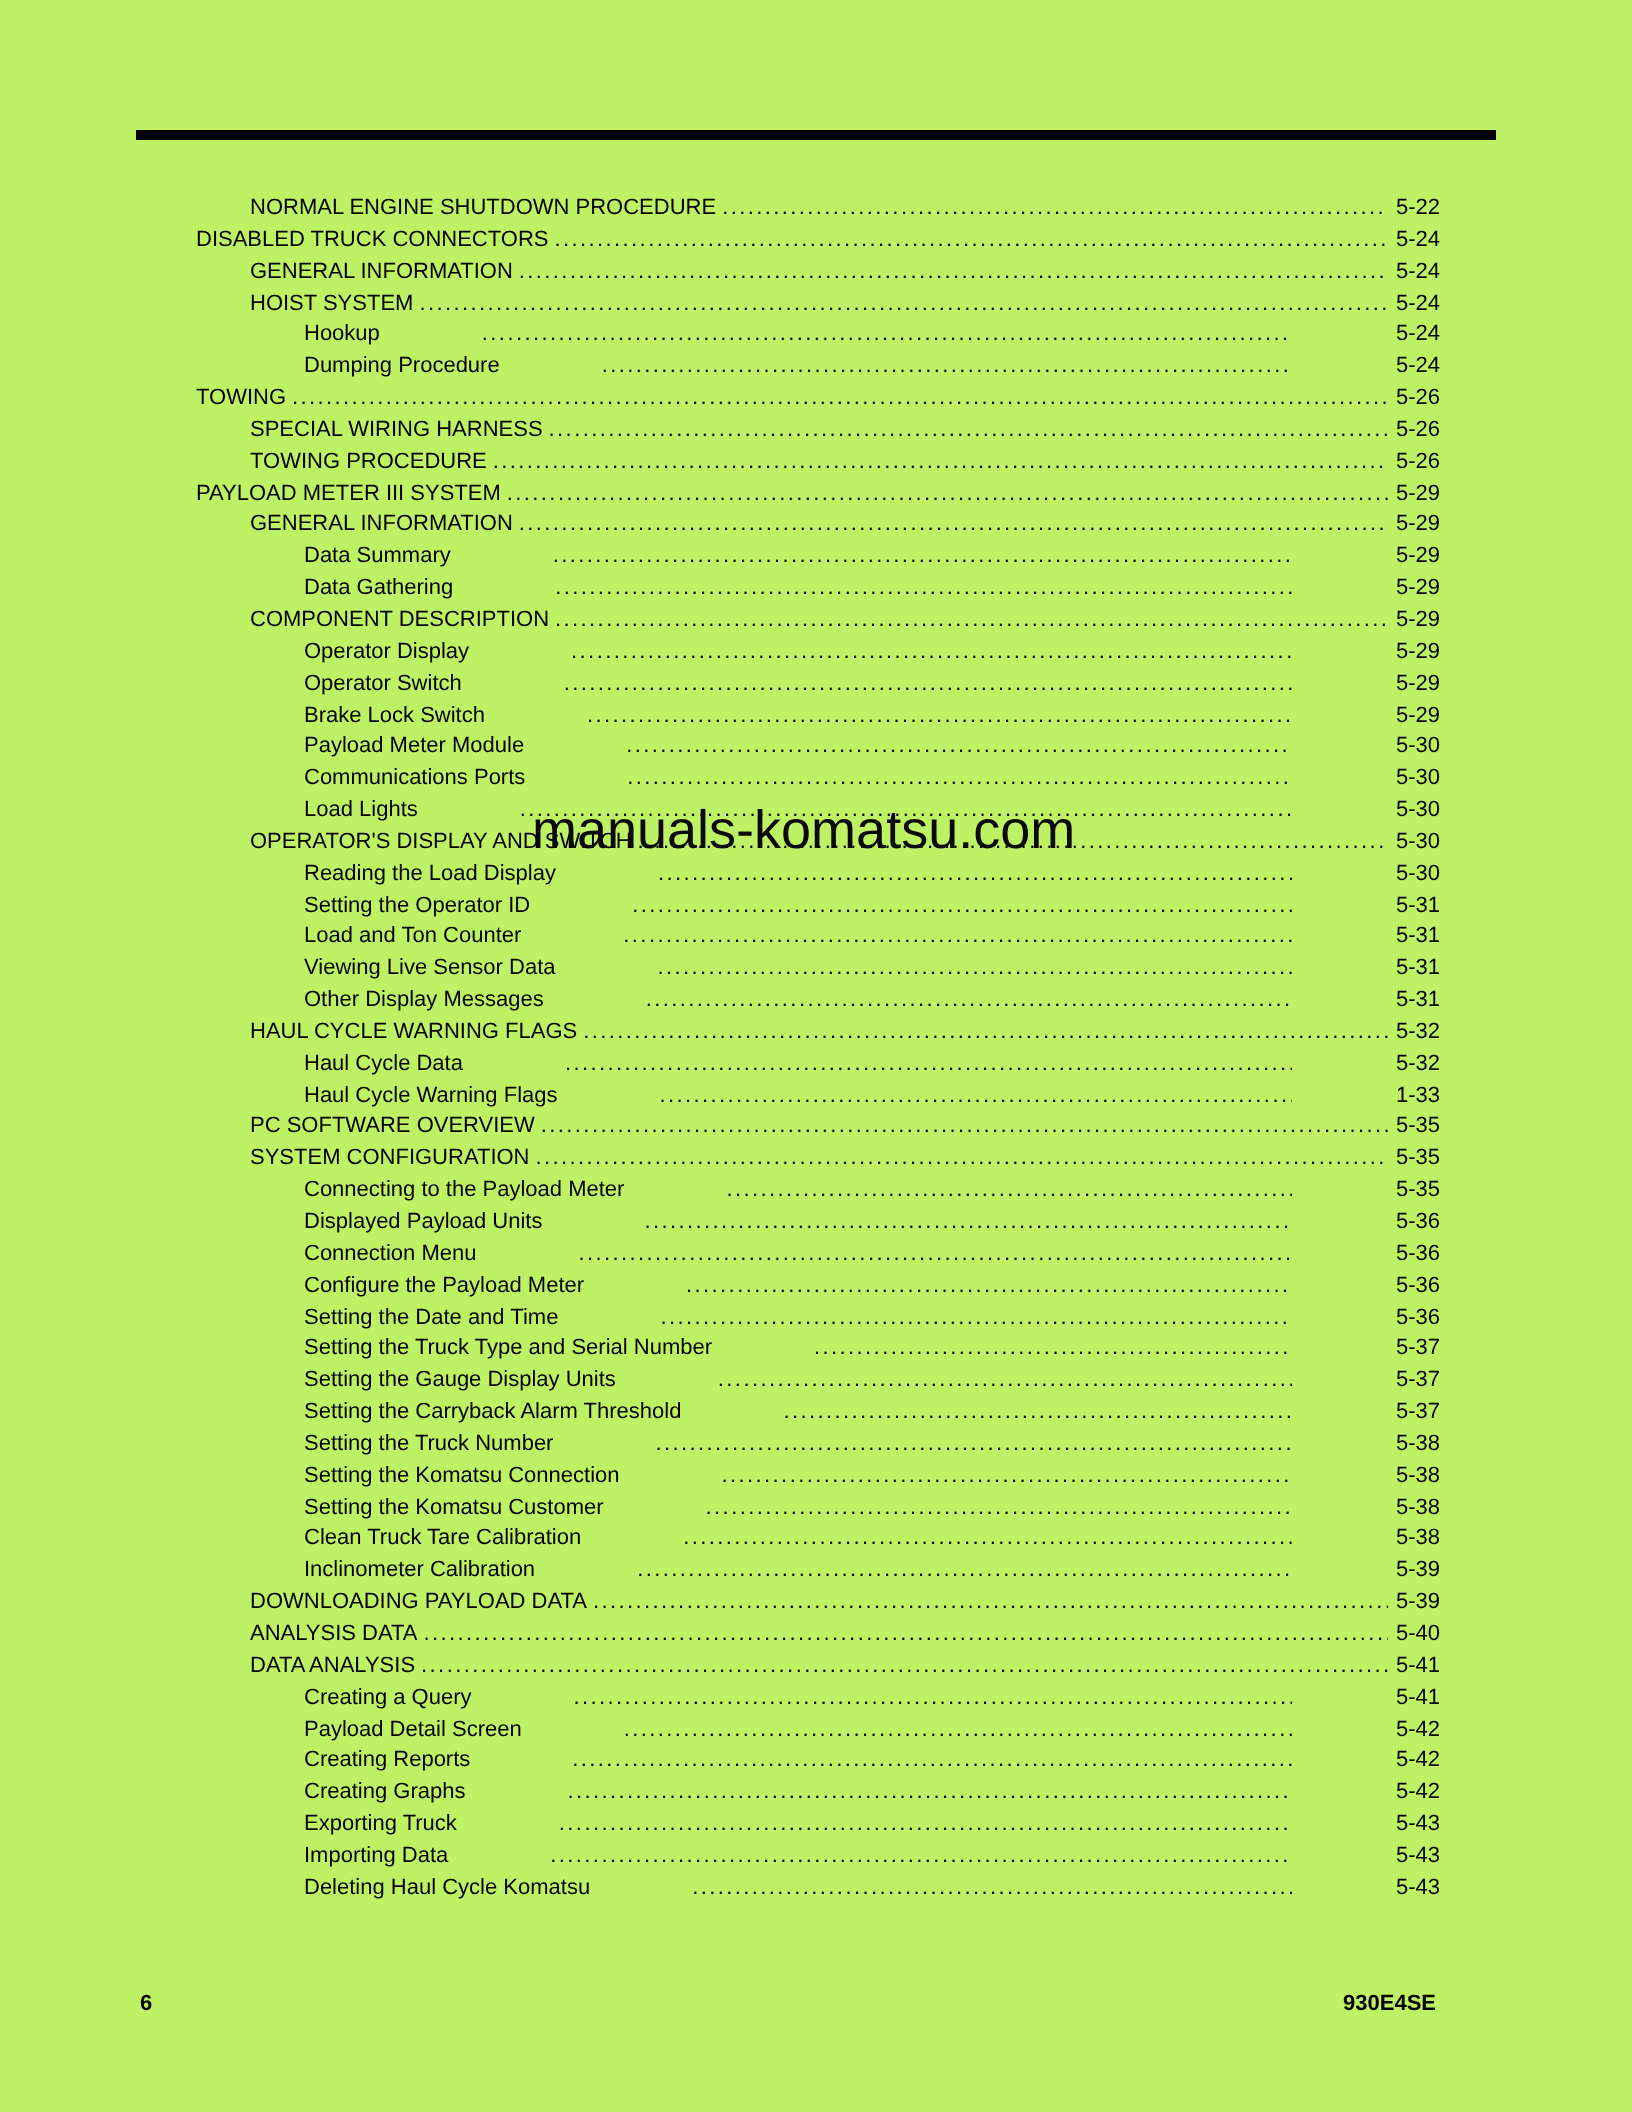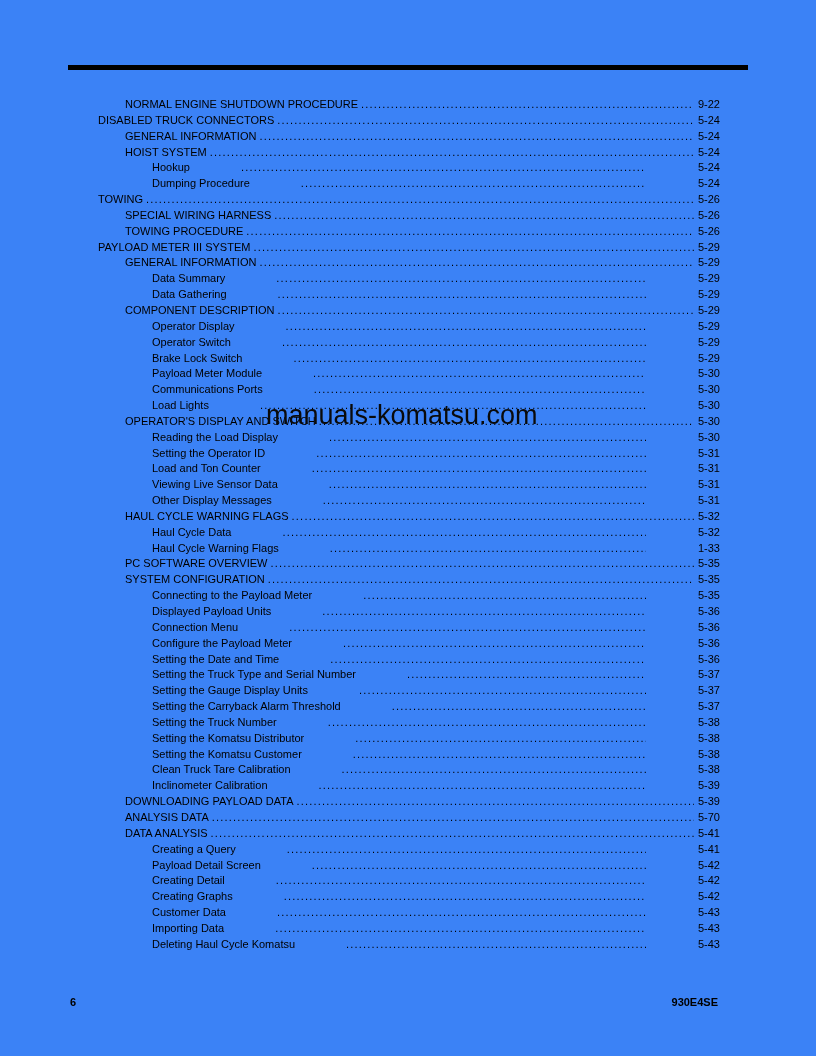--- a/index.html
+++ b/index.html
@@ -11,21 +11,21 @@
     width: 816px;
     height: 1056px;
     position: relative;
     font-family: "Liberation Sans", sans-serif;
     color: #000;
     overflow: hidden;
   }
   .page {
     position: absolute;
     inset: 0;
-    background: #3b82f6;
+    background: #bef264;
   }
   .top-rule {
     position: absolute;
     left: 68px;
     top: 65px;
     width: 680px;
     height: 5px;
     background: #000;
   }
   .toc {
@@ -83,21 +83,21 @@
 </head>
 <body>
 
 <div class="page">
   <div class="top-rule"></div>
 
   <div class="toc">
       <div class="toc-row level-1">
         <span class="toc-label">NORMAL ENGINE SHUTDOWN PROCEDURE</span>
         <span class="leader">............................................................................................................................................................................................................................................................................................................</span>
-        <span class="toc-page">9-22</span>
+        <span class="toc-page">5-22</span>
       </div>
       <div class="toc-row level-0">
         <span class="toc-label">DISABLED TRUCK CONNECTORS</span>
         <span class="leader">............................................................................................................................................................................................................................................................................................................</span>
         <span class="toc-page">5-24</span>
       </div>
       <div class="toc-row level-1">
         <span class="toc-label">GENERAL INFORMATION</span>
         <span class="leader">............................................................................................................................................................................................................................................................................................................</span>
         <span class="toc-page">5-24</span>
@@ -281,21 +281,21 @@
         <span class="toc-label">Setting the Carryback Alarm Threshold</span>
         <span class="leader">............................................................................................................................................................................................................................................................................................................</span>
         <span class="toc-page">5-37</span>
       </div>
       <div class="toc-row level-2">
         <span class="toc-label">Setting the Truck Number</span>
         <span class="leader">............................................................................................................................................................................................................................................................................................................</span>
         <span class="toc-page">5-38</span>
       </div>
       <div class="toc-row level-2">
-        <span class="toc-label">Setting the Komatsu Distributor</span>
+        <span class="toc-label">Setting the Komatsu Connection</span>
         <span class="leader">............................................................................................................................................................................................................................................................................................................</span>
         <span class="toc-page">5-38</span>
       </div>
       <div class="toc-row level-2">
         <span class="toc-label">Setting the Komatsu Customer</span>
         <span class="leader">............................................................................................................................................................................................................................................................................................................</span>
         <span class="toc-page">5-38</span>
       </div>
       <div class="toc-row level-2">
         <span class="toc-label">Clean Truck Tare Calibration</span>
@@ -308,49 +308,49 @@
         <span class="toc-page">5-39</span>
       </div>
       <div class="toc-row level-1">
         <span class="toc-label">DOWNLOADING PAYLOAD DATA</span>
         <span class="leader">............................................................................................................................................................................................................................................................................................................</span>
         <span class="toc-page">5-39</span>
       </div>
       <div class="toc-row level-1">
         <span class="toc-label">ANALYSIS DATA</span>
         <span class="leader">............................................................................................................................................................................................................................................................................................................</span>
-        <span class="toc-page">5-70</span>
+        <span class="toc-page">5-40</span>
       </div>
       <div class="toc-row level-1">
         <span class="toc-label">DATA ANALYSIS</span>
         <span class="leader">............................................................................................................................................................................................................................................................................................................</span>
         <span class="toc-page">5-41</span>
       </div>
       <div class="toc-row level-2">
         <span class="toc-label">Creating a Query</span>
         <span class="leader">............................................................................................................................................................................................................................................................................................................</span>
         <span class="toc-page">5-41</span>
       </div>
       <div class="toc-row level-2">
         <span class="toc-label">Payload Detail Screen</span>
         <span class="leader">............................................................................................................................................................................................................................................................................................................</span>
         <span class="toc-page">5-42</span>
       </div>
       <div class="toc-row level-2">
-        <span class="toc-label">Creating Detail</span>
+        <span class="toc-label">Creating Reports</span>
         <span class="leader">............................................................................................................................................................................................................................................................................................................</span>
         <span class="toc-page">5-42</span>
       </div>
       <div class="toc-row level-2">
         <span class="toc-label">Creating Graphs</span>
         <span class="leader">............................................................................................................................................................................................................................................................................................................</span>
         <span class="toc-page">5-42</span>
       </div>
       <div class="toc-row level-2">
-        <span class="toc-label">Customer Data</span>
+        <span class="toc-label">Exporting Truck</span>
         <span class="leader">............................................................................................................................................................................................................................................................................................................</span>
         <span class="toc-page">5-43</span>
       </div>
       <div class="toc-row level-2">
         <span class="toc-label">Importing Data</span>
         <span class="leader">............................................................................................................................................................................................................................................................................................................</span>
         <span class="toc-page">5-43</span>
       </div>
       <div class="toc-row level-2">
         <span class="toc-label">Deleting Haul Cycle Komatsu</span>

